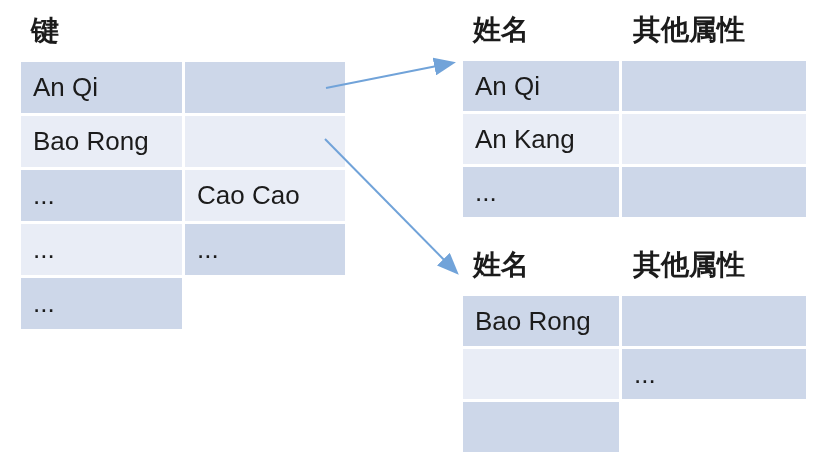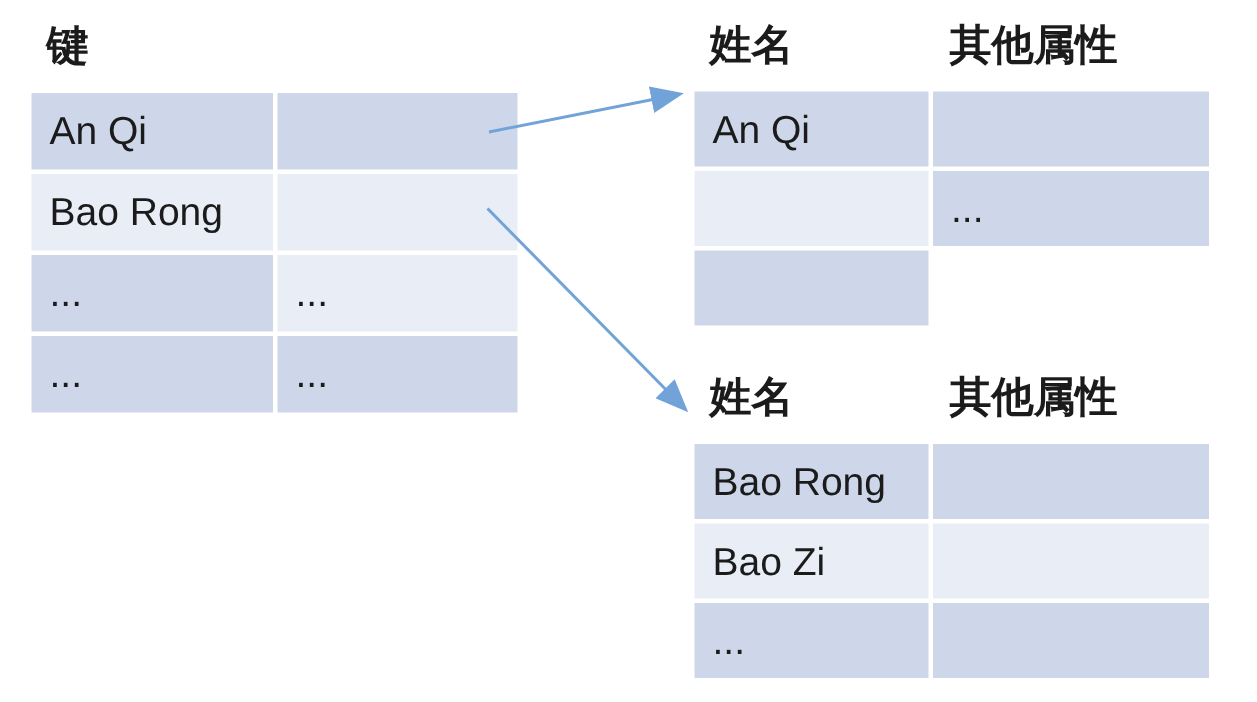--- a/index.html
+++ b/index.html
@@ -60,49 +60,50 @@
   <div class="tgroup left" style="left:21px; top:12px;">
     <div class="thead left-cols">
       <span class="th">键</span>
     </div>
     <div class="tbody left-cols">
       <div class="cell dark">An Qi</div>
       <div class="cell dark"></div>
       <div class="cell light">Bao Rong</div>
       <div class="cell light"></div>
       <div class="cell dark">...</div>
+      <div class="cell light">Cao Cao</div>
       <div class="cell light">...</div>
       <div class="cell dark">...</div>
       <div class="cell dark">...</div>
     </div>
   </div>
 
   <div class="tgroup right" style="left:463px; top:11px;">
     <div class="thead right-cols">
       <span class="th">姓名</span>
       <span class="th" style="padding-left:14px;">其他属性</span>
     </div>
     <div class="tbody right-cols">
       <div class="cell dark">An Qi</div>
       <div class="cell dark"></div>
+      <div class="cell light">An Kang</div>
       <div class="cell light"></div>
       <div class="cell dark">...</div>
       <div class="cell dark"></div>
     </div>
   </div>
 
   <div class="tgroup right" style="left:463px; top:246px;">
     <div class="thead right-cols">
       <span class="th">姓名</span>
       <span class="th" style="padding-left:14px;">其他属性</span>
     </div>
     <div class="tbody right-cols">
       <div class="cell dark">Bao Rong</div>
       <div class="cell dark"></div>
-      <div class="cell light">Bao Zi</div>
       <div class="cell light"></div>
       <div class="cell dark">...</div>
       <div class="cell dark"></div>
     </div>
   </div>
 
   <svg class="arrow-layer" viewBox="0 0 838 468">
     <defs>
       <marker id="ah" markerWidth="11" markerHeight="9" refX="9" refY="4.5" orient="auto">
         <path d="M0,0 L11,4.5 L0,9 z" fill="#71a3d9"></path>

